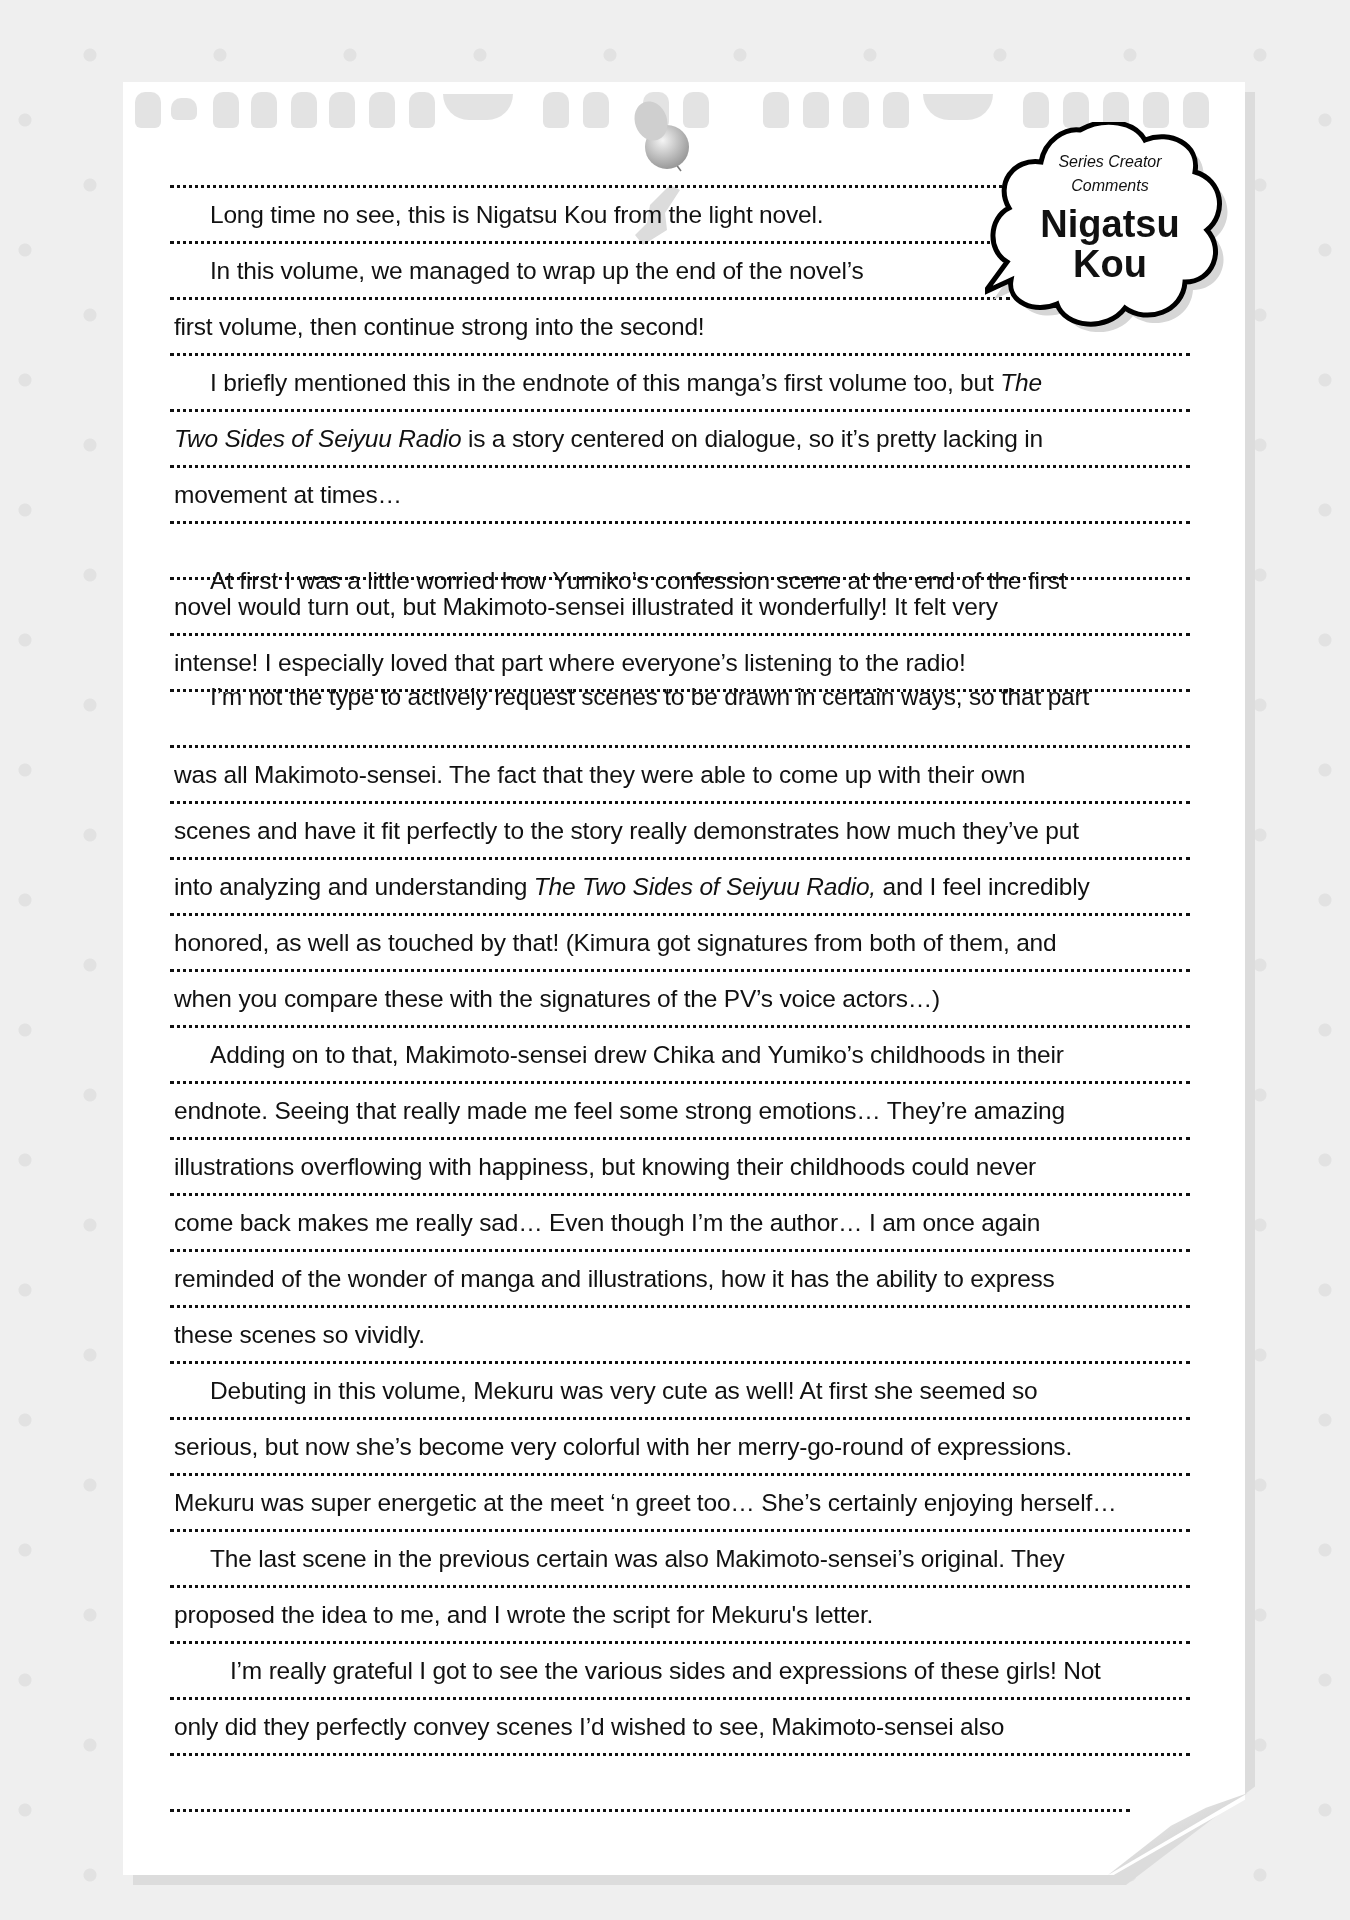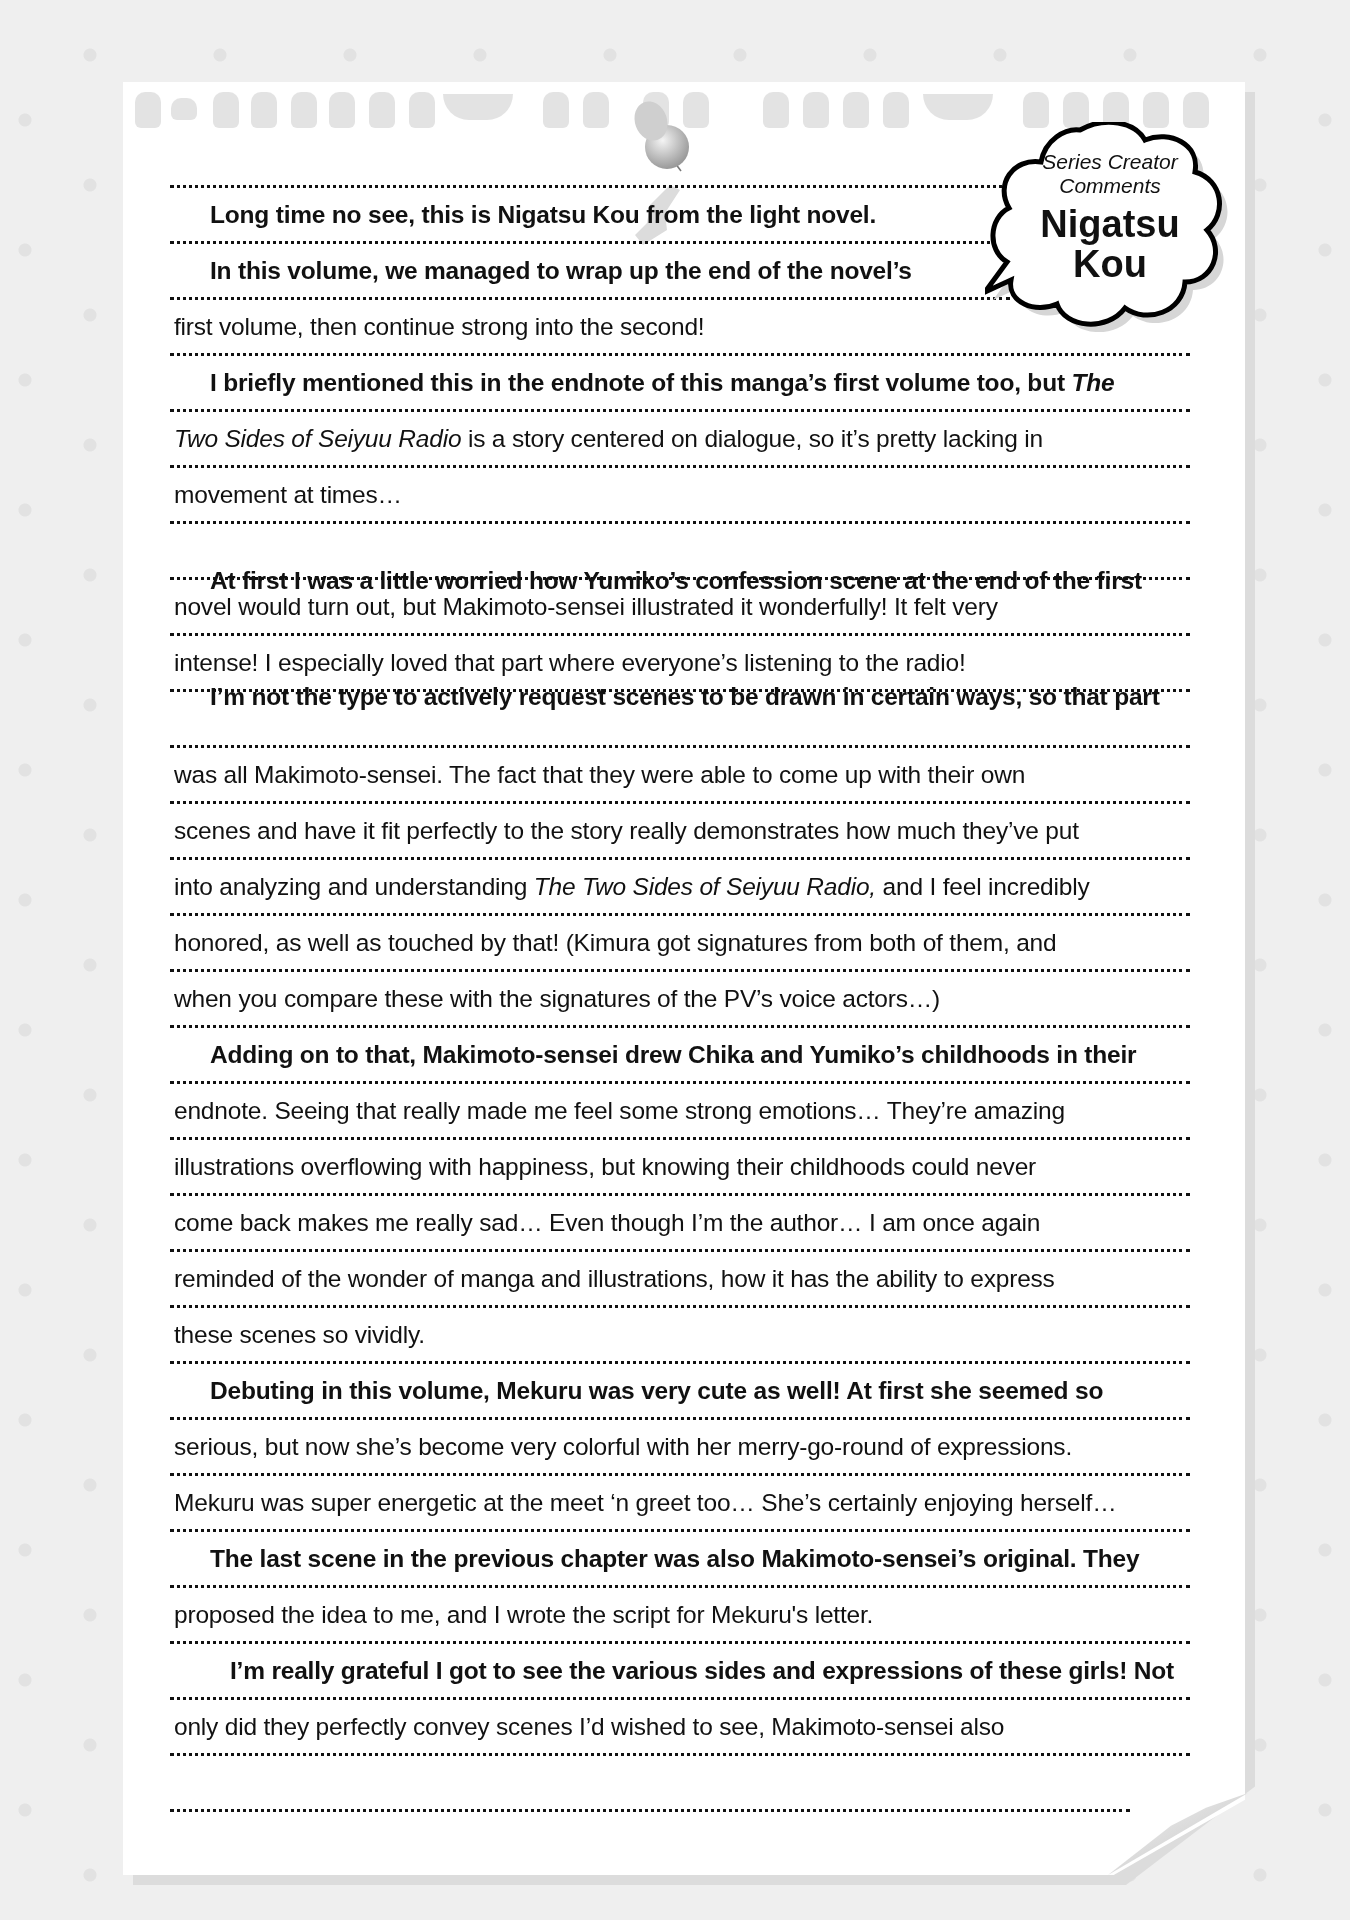--- a/index.html
+++ b/index.html
@@ -41,26 +41,26 @@
     }
     .pin { position: absolute; left: 625px; top: 95px; width: 80px; height: 160px; }
     .ruled {
       position: absolute; left: 170px; width: 1020px; height: 0;
       border-top: 3px dotted #111;
     }
     .text-line {
       position: absolute; left: 174px; font-size: 24.5px; color: #111;
       white-space: nowrap; letter-spacing: -0.2px;
     }
-    .text-line.indent { left: 210px; font-weight: bold; }
+    .text-line.indent { left: 210px; }
     .text-line i { font-style: italic; }
     .bubble { position: absolute; left: 985px; top: 122px; width: 250px; height: 220px; }
     .bubble-text { position: absolute; left: 985px; top: 150px; width: 250px; text-align: center; }
     .bubble-sub {
-      font-style: italic; font-size: 21px; line-height: 24px; color: #111;
+      font-style: italic; font-size: 16px; line-height: 24px; color: #111;
     }
     .bubble-name {
       font-weight: bold; font-size: 38px; line-height: 40px; color: #111; margin-top: 6px;
     }
   </style>
 </head>
 <body>
 
 <div class="paper-shadow"></div>
 <div class="paper"></div>
@@ -156,21 +156,21 @@
     <div class="text-line" style="top: 985px;"><span>when you compare these with the signatures of the PV’s voice actors…)</span></div>
     <div class="text-line indent" style="top: 1041px;"><span>Adding on to that, Makimoto-sensei drew Chika and Yumiko’s childhoods in their</span></div>
     <div class="text-line" style="top: 1097px;"><span>endnote. Seeing that really made me feel some strong emotions… They’re amazing</span></div>
     <div class="text-line" style="top: 1153px;"><span>illustrations overflowing with happiness, but knowing their childhoods could never</span></div>
     <div class="text-line" style="top: 1209px;"><span>come back makes me really sad… Even though I’m the author… I am once again</span></div>
     <div class="text-line" style="top: 1265px;"><span>reminded of the wonder of manga and illustrations, how it has the ability to express</span></div>
     <div class="text-line" style="top: 1321px;"><span>these scenes so vividly.</span></div>
     <div class="text-line indent" style="top: 1377px; text-align: right;"><span>Debuting in this volume, Mekuru was very cute as well! At first she seemed so</span></div>
     <div class="text-line" style="top: 1433px;"><span>serious, but now she’s become very colorful with her merry-go-round of expressions.</span></div>
     <div class="text-line" style="top: 1489px;"><span>Mekuru was super energetic at the meet ‘n greet too… She’s certainly enjoying herself…</span></div>
-    <div class="text-line indent" style="top: 1545px;"><span>The last scene in the previous chapter was also Makimoto-sensei’s original. They</span></div>
+    <div class="text-line indent" style="top: 1545px;"><span>The last scene in the previous certain was also Makimoto-sensei’s original. They</span></div>
     <div class="text-line" style="top: 1601px;"><span>proposed the idea to me, and I wrote the script for Mekuru's letter.</span></div>
     <div class="text-line indent" style="top: 1657px; margin-left: 20px;"><span>I’m really grateful I got to see the various sides and expressions of these girls! Not</span></div>
     <div class="text-line" style="top: 1713px;"><span>only did they perfectly convey scenes I’d wished to see, Makimoto-sensei also</span></div>
   </div>
 
 <svg class="bubble" viewBox="0 0 250 220">
   <path transform="translate(8,8)" fill="#d6d6d6" d="M95 8 C120 -6 150 0 160 18 C185 8 215 22 210 50 C238 58 242 92 222 108 C240 128 228 160 200 160 C198 190 162 202 140 186 C122 210 80 206 72 182 C50 192 22 180 26 158 L0 170 L22 140 C2 128 4 96 24 86 C10 62 28 36 56 40 C60 18 80 6 95 8 Z"></path>
   <path fill="#ffffff" stroke="#000" stroke-width="5" d="M95 8 C120 -6 150 0 160 18 C185 8 215 22 210 50 C238 58 242 92 222 108 C240 128 228 160 200 160 C198 190 162 202 140 186 C122 210 80 206 72 182 C50 192 22 180 26 158 L0 170 L22 140 C2 128 4 96 24 86 C10 62 28 36 56 40 C60 18 80 6 95 8 Z"></path>
 </svg>
 <div class="bubble-text">

